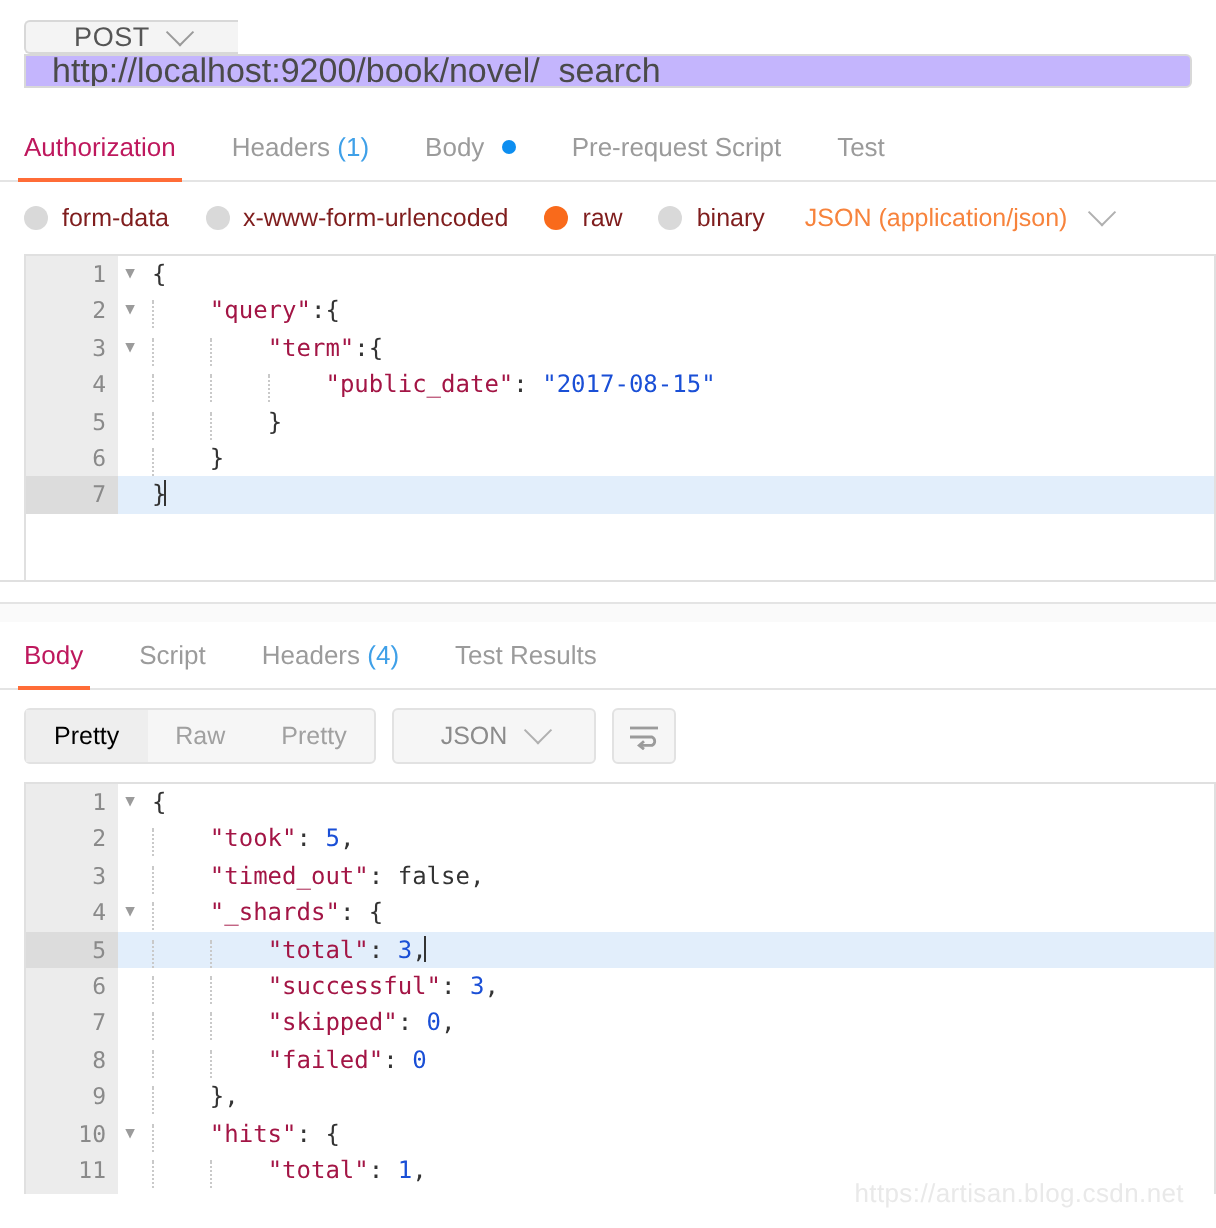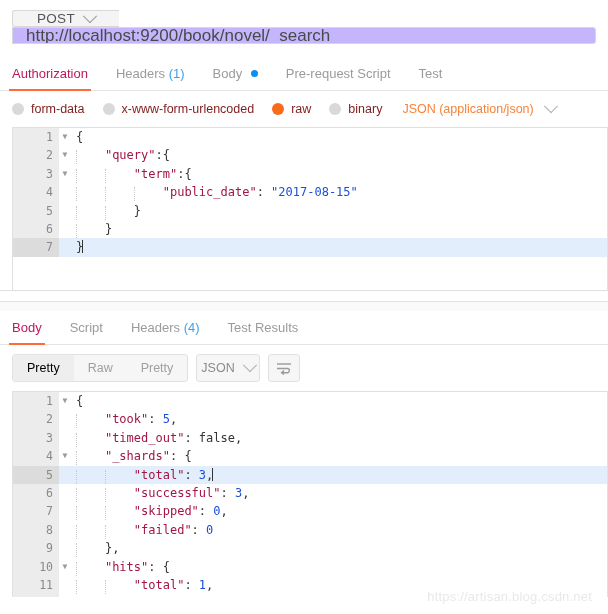--- a/index.html
+++ b/index.html
@@ -278,21 +278,21 @@
     background: #eeeeee;
   }
   .pill {
     display: flex;
     align-items: center;
     gap: 10px;
     background: #f6f6f6;
     border: 1px solid #e2e2e2;
     border-radius: 3px;
     height: 26px;
-    padding: 0 4px;
+    padding: 0 23px;
     color: #8b8b8b;
     font-size: 12.5px;
   }
   .iconbtn {
     width: 30px; height: 26px;
     background: #f6f6f6;
     border: 1px solid #e2e2e2;
     border-radius: 3px;
     display: flex;
     align-items: center;

